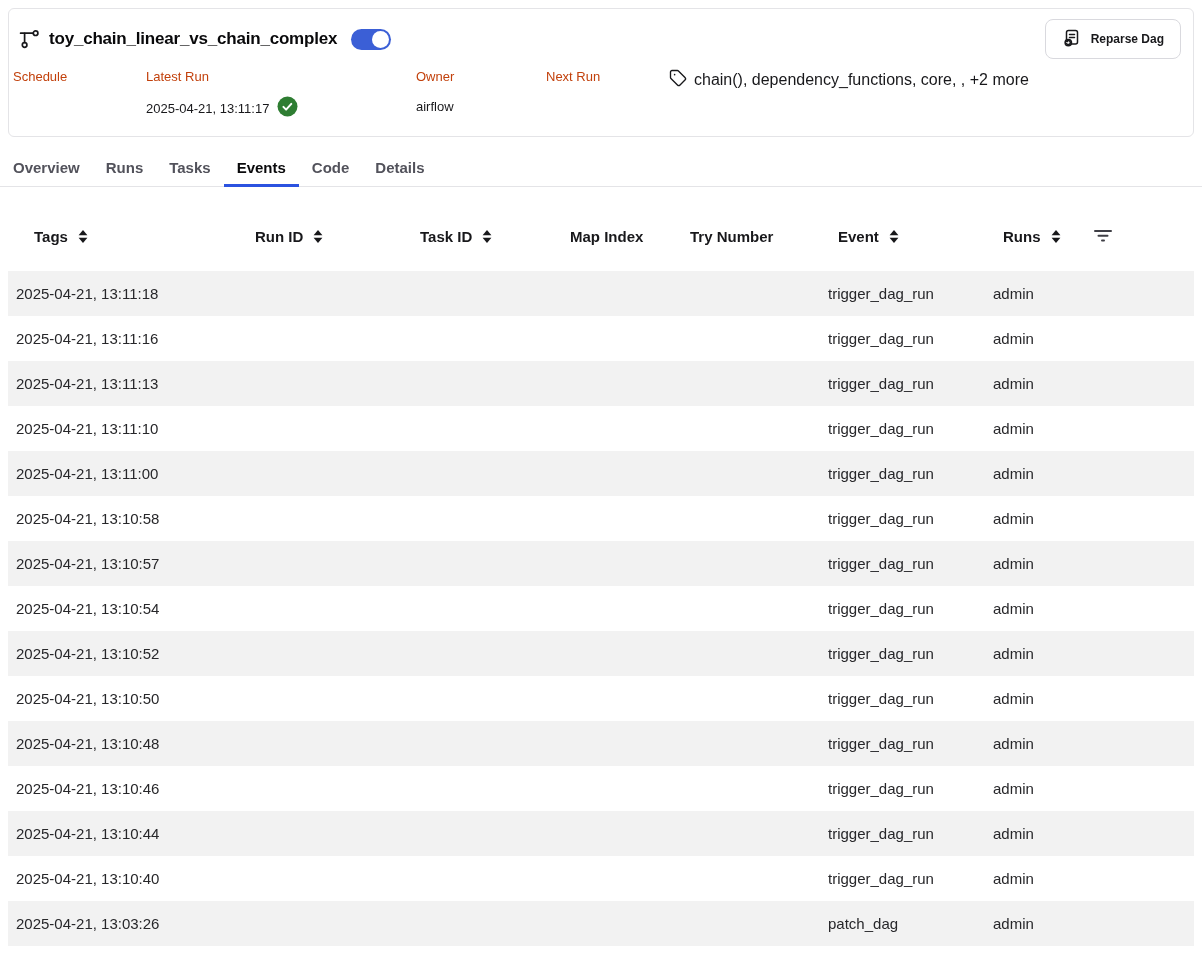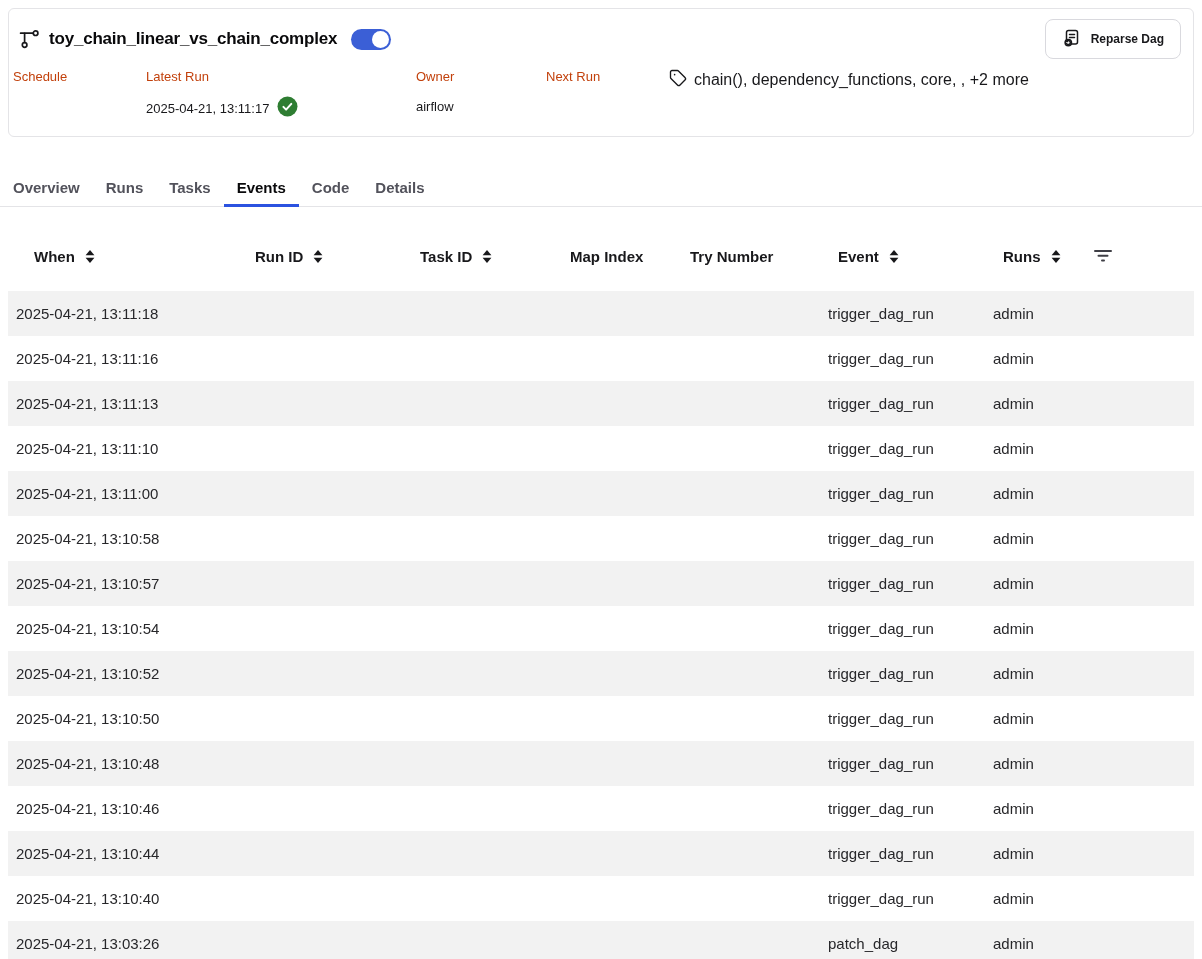--- a/index.html
+++ b/index.html
@@ -24,21 +24,21 @@
   .m-latest   { width: 270px; }
   .m-next     { width: 123px; }
   .m-owner    { width: 130px; }
   .m-tags     { flex: 1; }
   .m-tags .meta-value { font-size: 16px; gap: 7px; }
   .m-version  { margin-left: auto; padding-right: 14px; }
 
   
   .tabs { display: flex; margin-top: 15px; border-bottom: 1px solid #e4e4e7; padding-left: 0; }
   .tab { position: relative; padding: 0 13px; height: 34px; line-height: 32px; font-size: 15px;
-         font-weight: 700; color: #52525b; cursor: pointer; white-space: nowrap; margin-top: 20px; }
+         font-weight: 700; color: #52525b; cursor: pointer; white-space: nowrap; }
   .tab.active { color: #09090b; }
   .tab.active::after { content: ""; position: absolute; left: 0; right: 0; bottom: -1px; height: 3px; background: #2b52e0; }
 
   
   .table { margin: 26px 8px 0 8px; }
   .grid { display: grid; grid-template-columns: 229px 165px 150px 120px 148px 165px 100px 1fr; align-items: center; }
   .thead { height: 46px; margin-bottom: 12px; }
   .hcell { display: flex; align-items: center; gap: 9px; padding-left: 18px; font-size: 15px;
            font-weight: 700; color: #18181b; cursor: pointer; white-space: nowrap; }
   .hcell.first { padding-left: 26px; }
@@ -124,21 +124,21 @@
     <div class="tab">Runs</div>
     <div class="tab">Tasks</div>
     <div class="tab active">Events</div>
     <div class="tab">Code</div>
     <div class="tab">Details</div>
   </nav>
 
 <section class="table">
   <div class="grid thead">
     <div class="hcell first">
-      <span>When</span>
+      <span>Tags</span>
       <span class="sort-icon">
           <svg width="12" height="15" viewBox="0 0 12 15" fill="#18181b">
             <path d="M6 1 L10.4 6.2 H1.6 Z"></path>
             <path d="M1.6 8.8 H10.4 L6 14 Z"></path>
           </svg>
         </span>
     </div>
     <div class="hcell">
       <span>Run ID</span>
       <span class="sort-icon">

